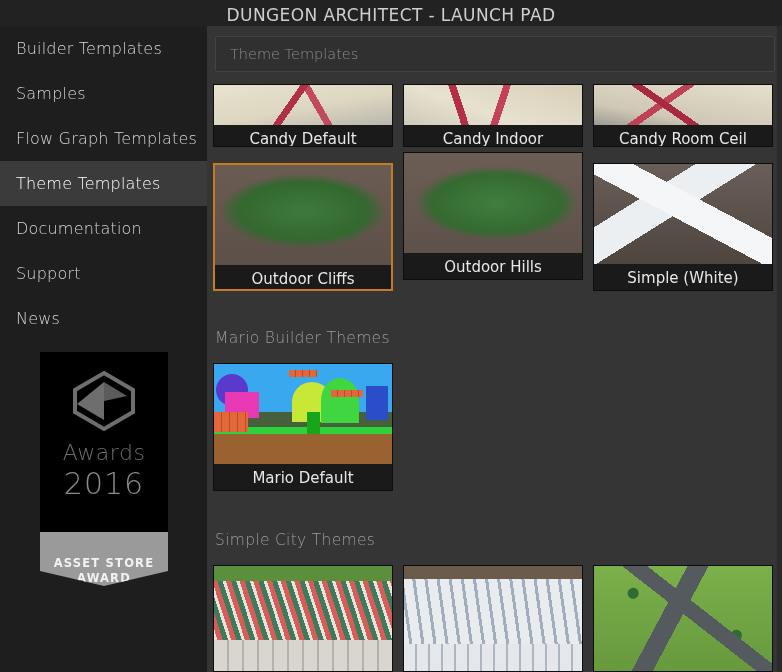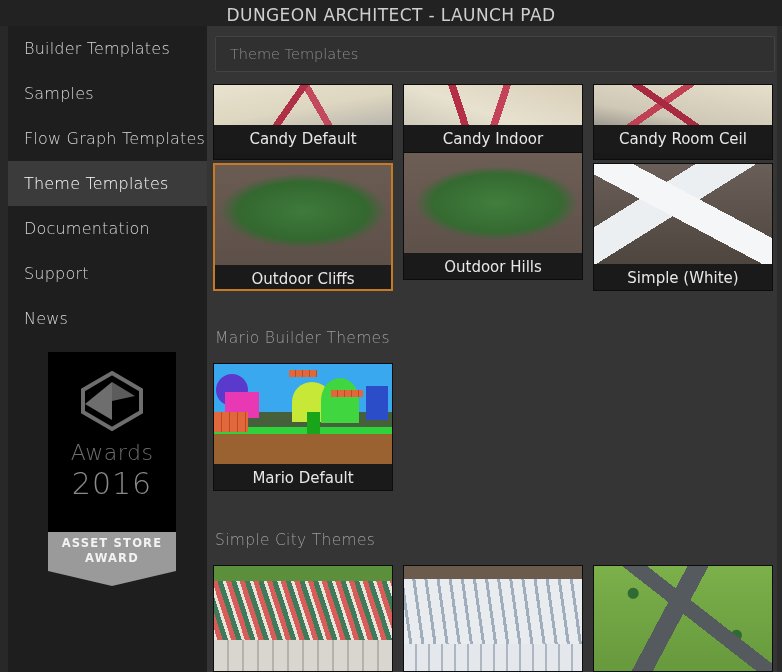--- a/index.html
+++ b/index.html
@@ -25,21 +25,21 @@
     position: absolute; left: 0; top: 5px;
     width: 782px;
     text-align: center;
     color: #cfcfcf;
     font-size: 17px;
     letter-spacing: 0.4px;
   }
 
   
   .sidebar {
-    position: absolute; left: 8px; top: 26px;
+    position: absolute; left: 0; top: 26px;
     width: 207px; height: 646px;
     background: #1e1e1e;
   }
   .nav-item {
     position: relative;
     height: 45px;
     display: flex;
     align-items: center;
     padding-left: 16px;
     color: #d6d6d6;
@@ -78,21 +78,21 @@
     position: absolute; left: 0; top: 114px;
     width: 128px; text-align: center;
     color: #8a8a8a; font-size: 30px; font-weight: 300;
     letter-spacing: 1px;
   }
   .award-ribbon {
     position: relative;
     width: 128px; height: 54px;
     background: #9a9a9a;
     clip-path: polygon(0 0, 100% 0, 100% 72%, 50% 100%, 0 72%);
-    padding-top: 4px;
+    padding-top: 24px;
   }
   .award-ribbon span {
     display: block;
     text-align: center;
     color: #f2f2f2;
     font-size: 11.5px;
     font-weight: bold;
     letter-spacing: 1.2px;
     line-height: 15px;
   }
@@ -127,21 +127,21 @@
     position: absolute;
     color: #9c9c9c;
     font-size: 15.5px;
     font-weight: 300;
     letter-spacing: 0.3px;
   }
 
   
   .card {
     position: absolute;
-    width: 180px; height: 76px;
+    width: 180px; height: 63px;
     background: #181818;
     border: 1px solid #0d0d0d;
     overflow: hidden;
   }
   .card.tall { height: 128px; }
   .card.thumbonly { height: 107px; }
   .card.selected { border: 2px solid #c87a22; }
   .card .thumb {
     width: 100%;
     height: 40px;

